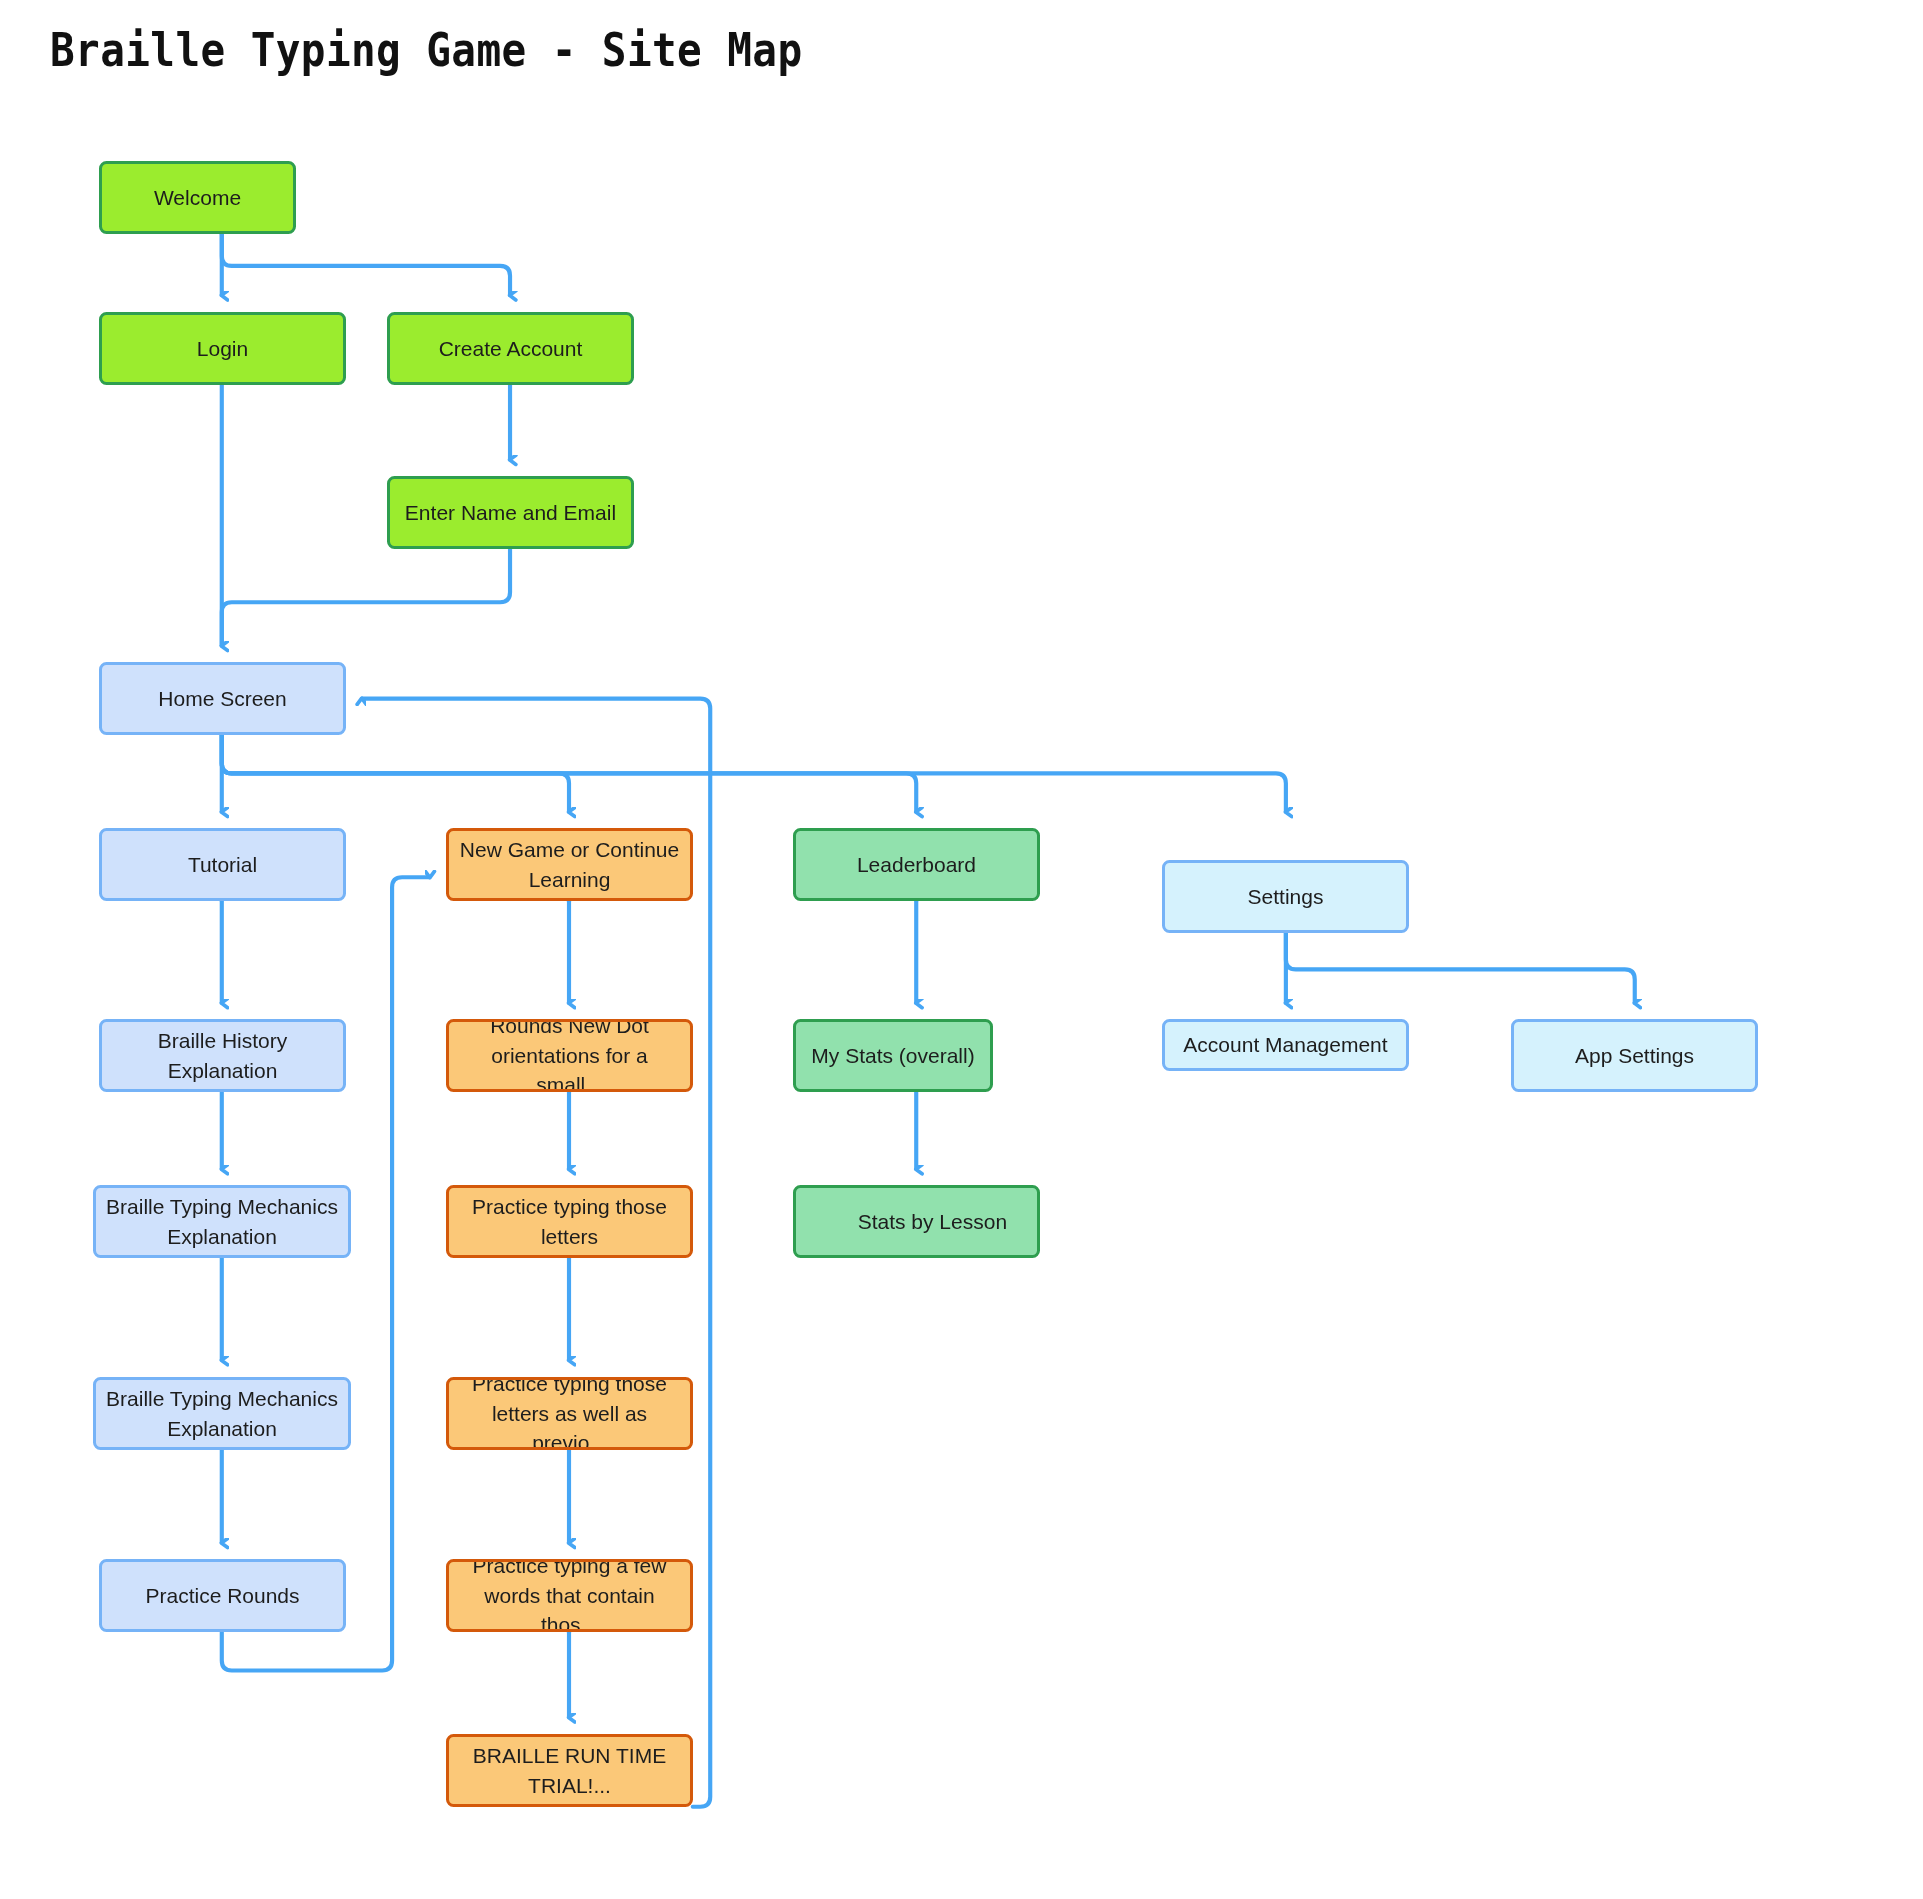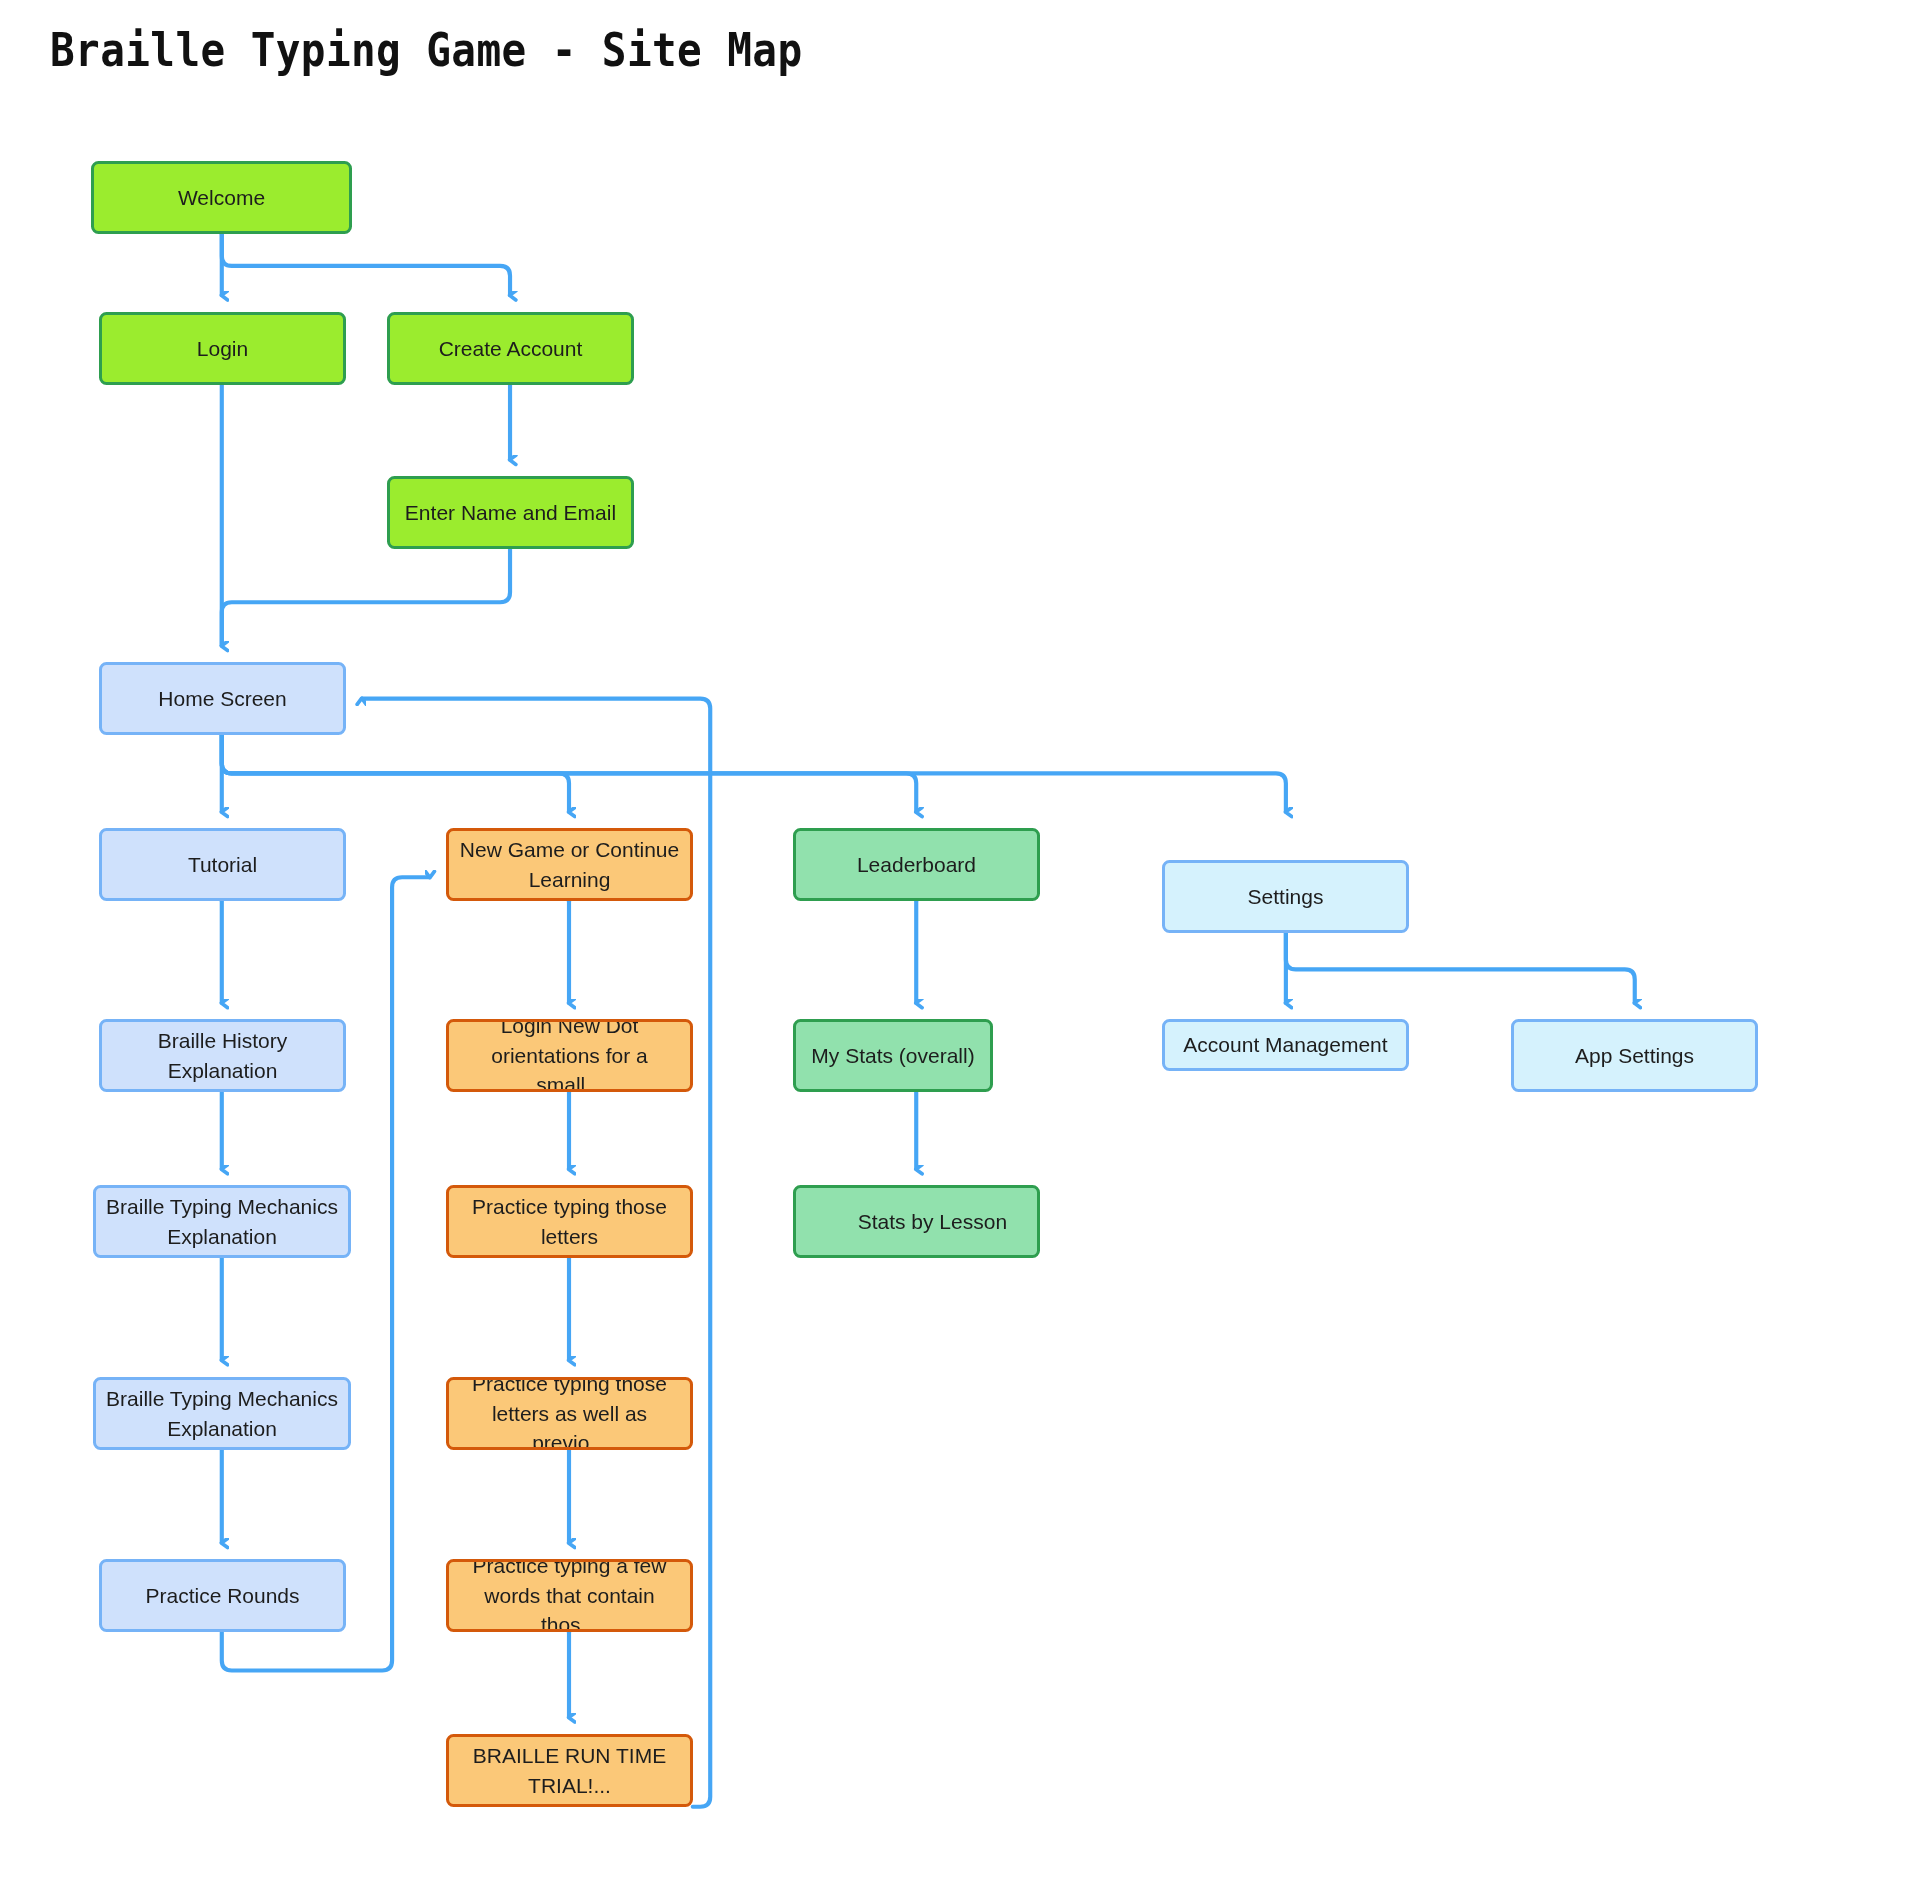--- a/index.html
+++ b/index.html
@@ -135,21 +135,21 @@
 
       <path d="M 1103,1315 L 1103,1407" marker-end="url(#arrow-down)"></path>
 
       <path d="M 1548,1085 L 1548,1207" marker-end="url(#arrow-down)"></path>
 
       <path d="M 1548,1085 L 1548,1155 Q 1548,1167 1560,1167 L 1956,1167 Q 1968,1167 1968,1179 L 1968,1207" marker-end="url(#arrow-down)"></path>
     </g>
   </svg>
 
   <div id="node-layer">
-      <div class="node sty-green" style="left: 91px; top: 161px; width: 261px; height: 73px;">
+      <div class="node sty-green" style="left: 99px; top: 161px; width: 197px; height: 73px;">
         <span class="node-label">Welcome</span>
       </div>
       <div class="node sty-green" style="left: 99px; top: 312px; width: 247px; height: 73px;">
         <span class="node-label">Login</span>
       </div>
       <div class="node sty-green" style="left: 387px; top: 312px; width: 247px; height: 73px;">
         <span class="node-label">Create Account</span>
       </div>
       <div class="node sty-green" style="left: 387px; top: 476px; width: 247px; height: 73px;">
         <span class="node-label">Enter Name and Email</span>
@@ -175,21 +175,21 @@
       <div class="node sty-blue" style="left: 93px; top: 1185px; width: 258px; height: 73px;">
         <span class="node-label">Braille Typing Mechanics Explanation</span>
       </div>
       <div class="node sty-blue" style="left: 93px; top: 1377px; width: 258px; height: 73px;">
         <span class="node-label">Braille Typing Mechanics Explanation</span>
       </div>
       <div class="node sty-blue" style="left: 99px; top: 1559px; width: 247px; height: 73px;">
         <span class="node-label">Practice Rounds</span>
       </div>
       <div class="node sty-orange" style="left: 446px; top: 1019px; width: 247px; height: 73px;">
-        <span class="node-label">Login New Dot orientations for a small...</span>
+        <span class="node-label">Rounds New Dot orientations for a small...</span>
       </div>
       <div class="node sty-orange" style="left: 446px; top: 1185px; width: 247px; height: 73px;">
         <span class="node-label">Practice typing those letters</span>
       </div>
       <div class="node sty-orange" style="left: 446px; top: 1377px; width: 247px; height: 73px;">
         <span class="node-label">Practice typing those letters as well as previo...</span>
       </div>
       <div class="node sty-orange" style="left: 446px; top: 1559px; width: 247px; height: 73px;">
         <span class="node-label">Practice typing a few words that contain thos...</span>
       </div>

